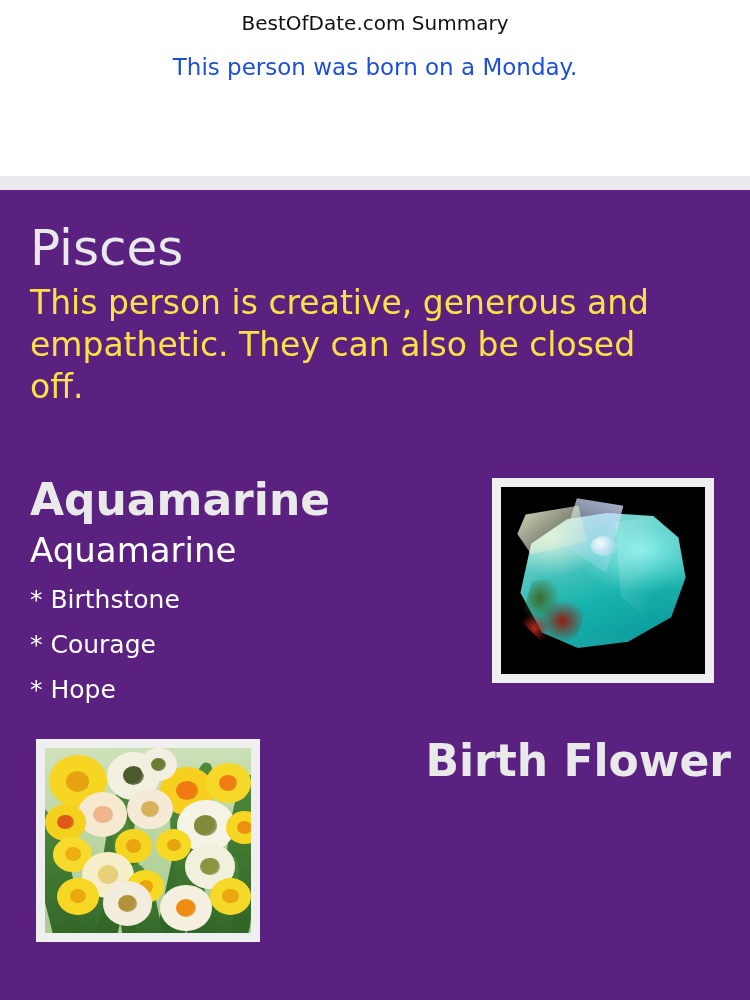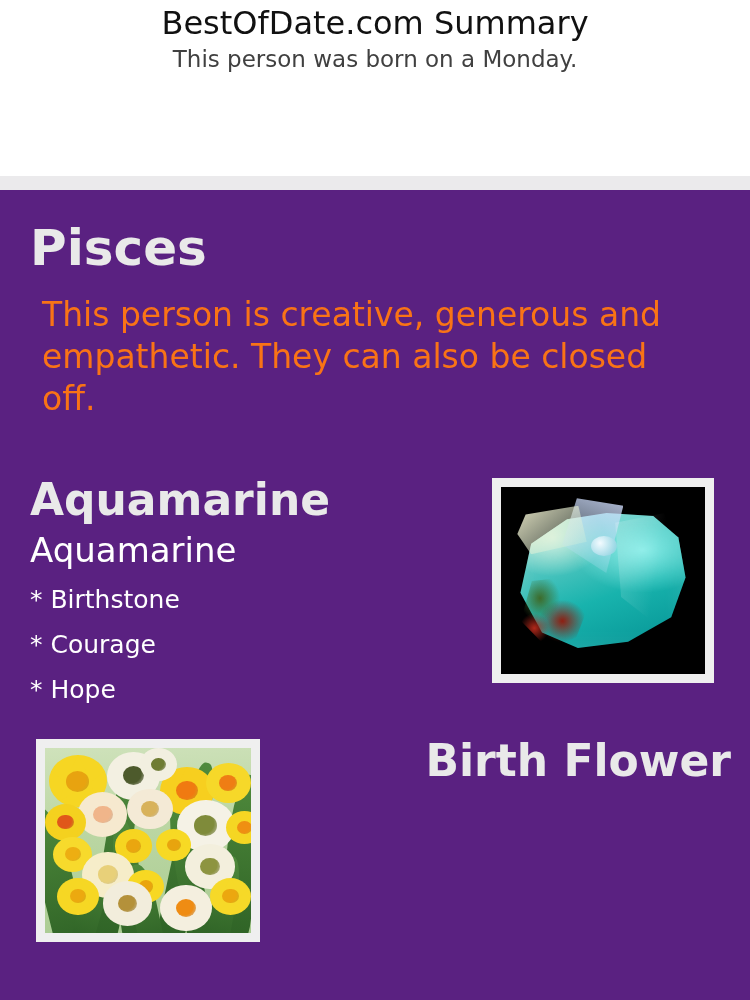--- a/index.html
+++ b/index.html
@@ -36,32 +36,32 @@
     padding-top: 26px;
     font-size: 40px;
     font-weight: bold;
     line-height: 50px;
     color: #f4401a;
     letter-spacing: 0px;
   }
   .header-site {
     margin: 0;
     padding-top: 6px;
-    font-size: 32px;
+    font-size: 20px;
     font-weight: normal;
     line-height: 34px;
     color: #111111;
   }
   .header-note {
-    margin: 0;
+    margin: 8px;
     padding-top: 4px;
     font-size: 23px;
     font-weight: normal;
     line-height: 30px;
-    color: #404040;
+    color: #1d4ed8;
   }
   .header-rule {
     position: absolute;
     left: 0;
     top: 176px;
     width: 750px;
     height: 14px;
     background: #ebeaec;
   }
 
@@ -78,31 +78,31 @@
   
   .zodiac {
     position: absolute;
     left: 30px;
     top: 28px;
     width: 690px;
   }
   .zodiac-name {
     margin: 0;
     font-size: 50px;
-    font-weight: bold;
+    font-weight: normal;
     line-height: 60px;
     color: #e9e9e9;
   }
   .zodiac-desc {
-    margin: 12px;
+    margin: 0;
     padding-top: 4px;
     font-size: 33px;
     font-weight: normal;
     line-height: 42px;
-    color: #f97316;
+    color: #fde047;
     max-width: 668px;
   }
 
   
   .stone-block {
     position: absolute;
     left: 30px;
     top: 283px;
     width: 440px;
   }

